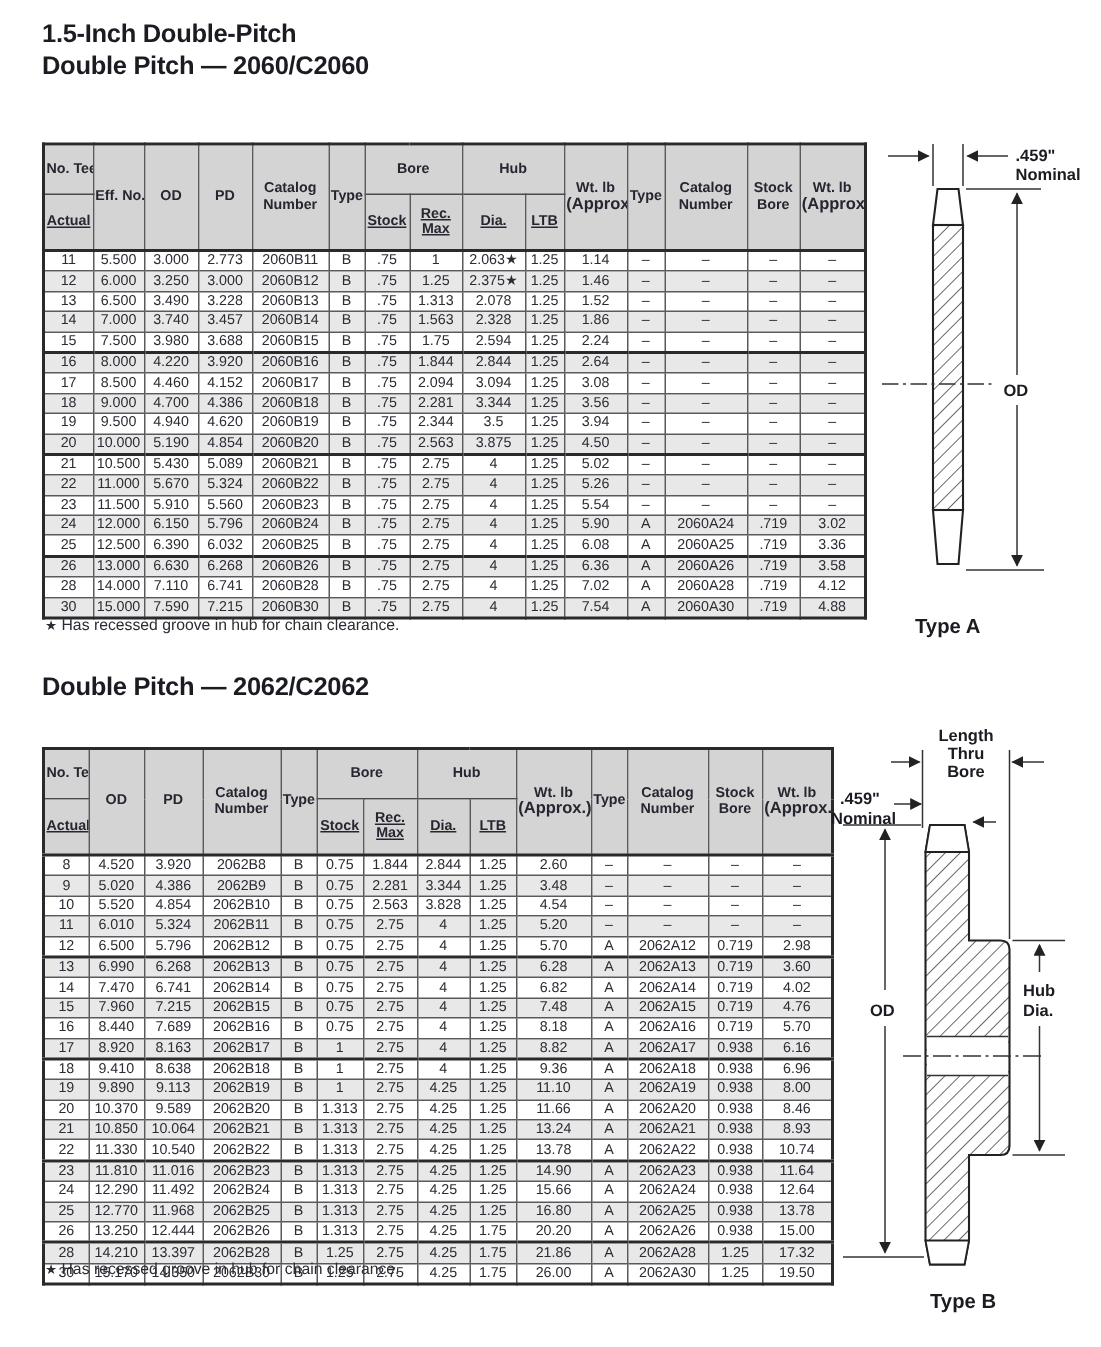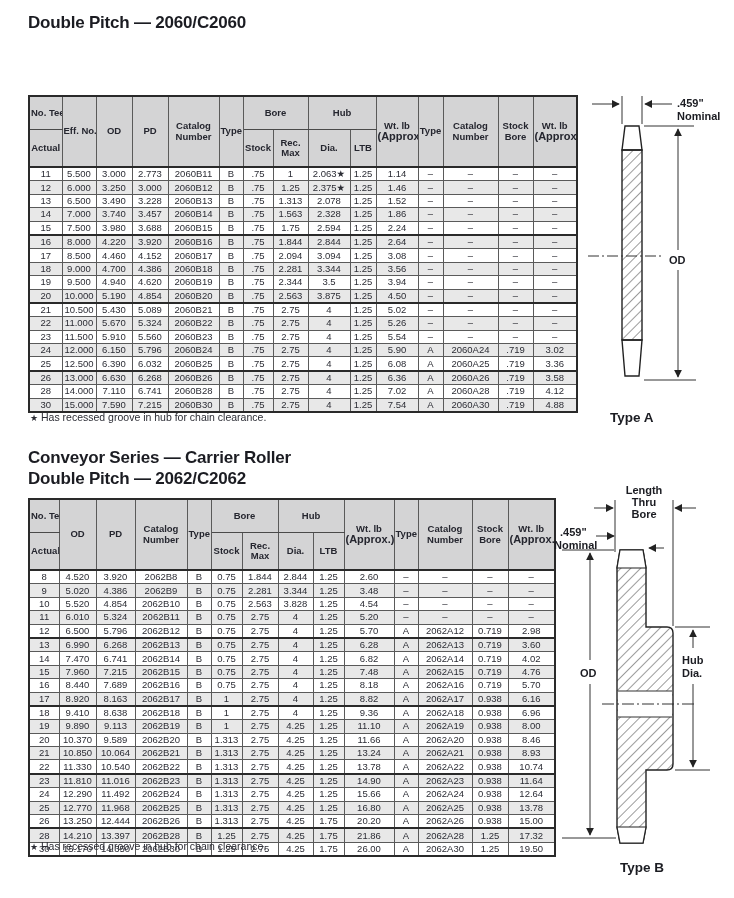--- a/index.html
+++ b/index.html
@@ -15,41 +15,42 @@
   table.cat{border-collapse:collapse;table-layout:fixed;border:2px solid #2a2a2a;}
   table.cat th, table.cat td{
     border:1px solid #5a5a5a;text-align:center;vertical-align:middle;
     font-size:9.5px;padding:0 1px;color:#2b2c34;overflow:hidden;white-space:nowrap;
   }
   table.cat thead th{
     background:#d4d4d5;font-weight:bold;color:#25262f;line-height:10.5px;
     border-bottom:1px solid #4a4a4a;
   }
   table.cat thead tr.tier1 th{height:32px;}
-  table.cat thead tr.tier2 th{height:36px;}
+  table.cat thead tr.tier2 th{height:36px;text-decoration:underline;}
   table.cat thead{border-bottom:2px solid #2a2a2a;}
   table.cat tbody td{height:12.4px;line-height:12px;}
   table.cat tbody tr:nth-child(even) td{background:#e8e8e8;}
   table.cat tbody tr.group-start td{border-top:2px solid #2a2a2a;}
   th.divider, td.divider{border-left:3px solid #161616;}
   .small-approx{font-size:11px;}
   
   .footnote{font-size:10.5px;color:#2b2c34;}
   .footnote .star{font-size:9px;}
   
   svg text{font-family:"Liberation Sans","DejaVu Sans",sans-serif;fill:#1b1c22;}
   svg .dimlbl{font-size:11px;font-weight:bold;}
   svg .caption{font-size:13.5px;font-weight:bold;}
   svg .thin{stroke:#333;stroke-width:1;fill:none;}
   svg .outline{stroke:#222;stroke-width:1.4;fill:none;}
 </style>
 </head>
 <body>
 
 <div class="abs title-block" style="left:28px;top:12px;">
+  <h1>1.5-Inch Double-Pitch</h1>
   <h1>Double Pitch — 2060/C2060</h1>
 </div>
 
 <table class="cat abs" style="left:28px;top:95px;width:540px;">
   <colgroup>
     <col style="width:33px">
       <col style="width:34px">
       <col style="width:36px">
       <col style="width:36px">
     <col style="width:51px">
@@ -397,21 +398,20 @@
       </tr>
     </tbody>
 </table>
 
 <div class="abs footnote" style="left:30px;top:411px;">
   <span class="star">★</span>
   <span>Has recessed groove in hub for chain clearance.</span>
 </div>
 
 <div class="abs title-block" style="left:28px;top:447px;">
-  <h1>Conveyor Series — Carrier Roller</h1>
   <h1>Double Pitch — 2062/C2062</h1>
 </div>
 
 <table class="cat abs" style="left:28px;top:498px;width:505px;">
   <colgroup>
     <col style="width:30px">
       <col style="width:37px">
       <col style="width:39px">
       <col style="width:52px">
     <col style="width:24px">

